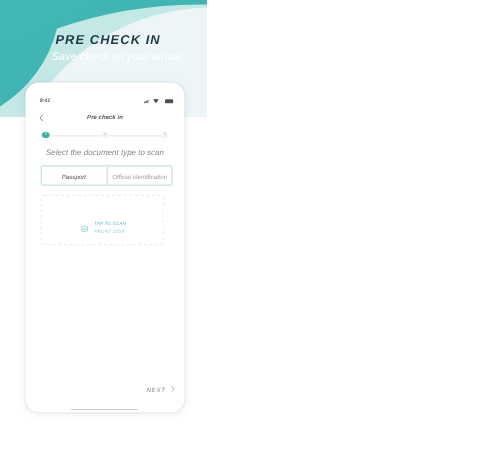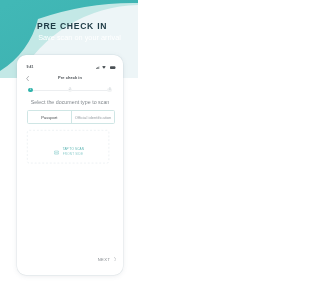--- a/index.html
+++ b/index.html
@@ -1,18 +1,18 @@
 <!DOCTYPE html>
 <html><head>
 <meta charset="utf-8">
 <style>
   html,body{margin:0;padding:0;}
   body{width:138px;height:300px;overflow:hidden;background:#ffffff;
        font-family:"Liberation Sans",sans-serif;}
-  #stage{position:relative;width:138px;height:300px;overflow:hidden;background:#ef4444;}
+  #stage{position:relative;width:138px;height:300px;overflow:hidden;background:#ef4444;font-style:italic;}
   #bg{position:absolute;left:0;top:0;width:138px;height:300px;}
   .hero-title{position:absolute;left:0;top:22.3px;width:107.2px;text-align:right;
      font-size:8.6px;font-weight:bold;letter-spacing:0.72px;color:#203d47;line-height:9px;}
   .hero-sub{position:absolute;left:0;top:34.4px;width:121px;text-align:right;
      font-size:7.3px;color:#ffffff;letter-spacing:0.02px;line-height:8px;}
 
   
   #phone{position:absolute;left:17px;top:55px;width:106px;height:220px;
      border-radius:9px;background:#ffffff;
      box-shadow:0 1px 5px rgba(90,110,120,0.13), 0 0 0 0.5px rgba(170,190,200,0.25);}
@@ -90,21 +90,21 @@
 
       <path d="M 0,0 L 138,0 L 138,78 L 0,78 Z" fill="#edf5f7"></path>
 
       <path d="M 0,0 L 138,0 L 138,5 A 140.3 140.3 0 0 0 18,78 L 0,78 Z" fill="#c3e8e6"></path>
 
       <path d="M 0,0 L 138,0 L 138,3 A 289.55 289.55 0 0 0 38,19 A 85.1 85.1 0 0 1 0,71 Z" fill="url(#gTeal)"></path>
     </g>
   </svg>
 
   <div class="hero-title">PRE CHECK IN</div>
-  <div class="hero-sub">Save scan on your arrival</div>
+  <div class="hero-sub">Save check on your arrival</div>
 
   <div id="phone">
     <div id="screen">
 
       <div class="statusbar">
         <span class="sb-time">9:41</span>
         <span class="sb-icons">
           <svg class="ic-signal" viewBox="0 0 12 8">
             <rect x="0" y="5.4" width="1.9" height="2.6" rx="0.4"></rect>
             <rect x="2.6" y="3.8" width="1.9" height="4.2" rx="0.4"></rect>

